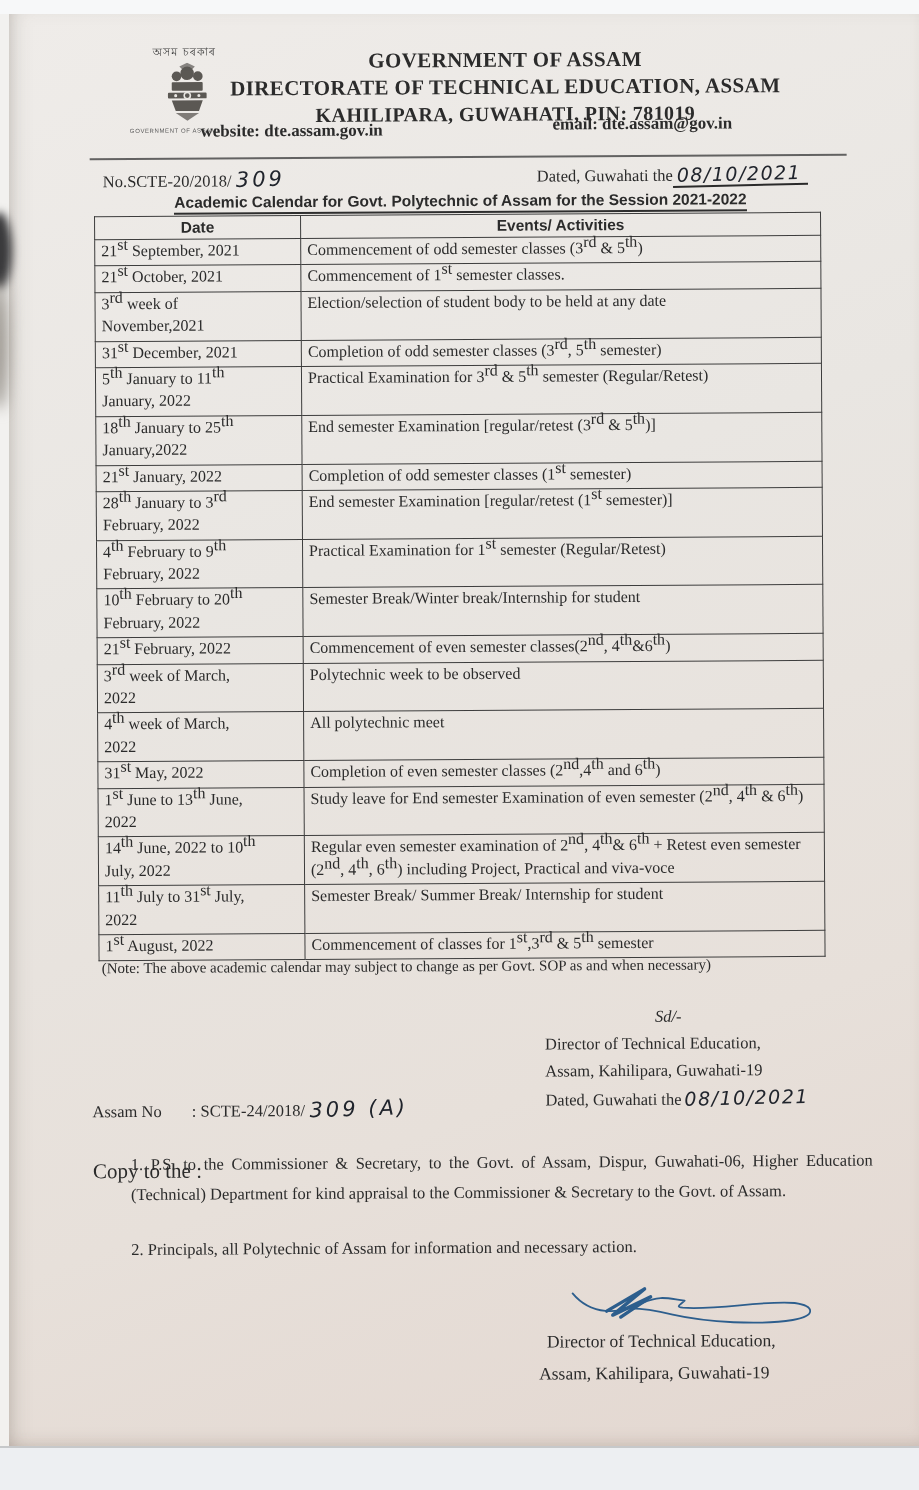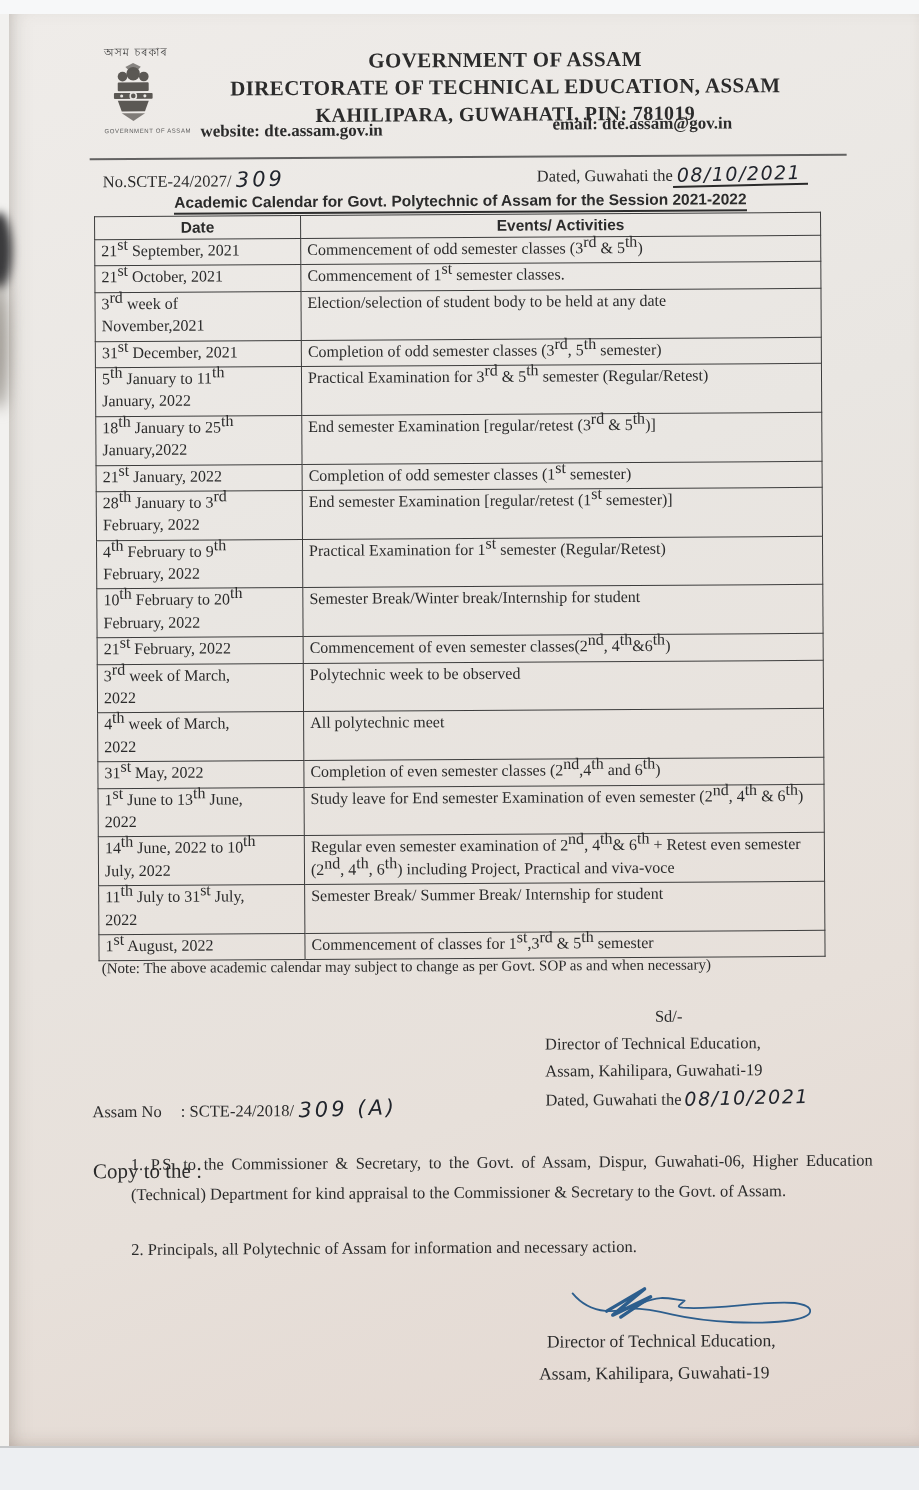--- a/index.html
+++ b/index.html
@@ -20,21 +20,21 @@
     background:linear-gradient(160deg,#efece9 0%, #e9e6e2 38%, #e7e0da 72%, #e3d7d0 100%);
     box-shadow:inset 14px 0 22px -14px rgba(90,80,70,.35), inset 0 -10px 18px -10px rgba(120,90,80,.25);
     overflow:hidden; z-index:3;
   }
   .rot { position:absolute; left:0; top:0; width:911px; height:1432px;
          transform:rotate(-0.35deg); transform-origin:455px 690px; }
 
   .abs { position:absolute; }
 
   
-  .emblem { left:100px; top:28px; width:112px; text-align:left; }
+  .emblem { left:100px; top:28px; width:112px; text-align:right; }
   .emblem .bn { font-size:11px; color:#3c3c3c; letter-spacing:1px; font-family:"DejaVu Sans",sans-serif; }
   .emblem .cap { font-size:6px; color:#5a5a5a; letter-spacing:.6px; font-family:"Liberation Sans",sans-serif; margin-top:1px; }
   .heads { left:198px; top:34px; width:606px; text-align:center; font-weight:bold; }
   .heads .h1 { font-size:21px; letter-spacing:.4px; }
   .heads .h2 { font-size:21px; letter-spacing:.4px; margin-top:2px; }
   .heads .h3 { font-size:20px; letter-spacing:.4px; margin-top:3px; }
   .web  { left:196px; top:106px; font-size:17px; font-weight:bold; }
   .mail { left:548px; top:101px; font-size:17px; font-weight:bold; }
   .rule { left:85px; top:142px; width:757px; height:2px; background:#4a4a4a; opacity:.85; }
 
@@ -53,21 +53,21 @@
   .tbl { left:89px; top:200px; }
   table { border-collapse:collapse; width:726px; table-layout:fixed; }
   col.c1 { width:206px; } col.c2 { width:520px; }
   th,td { border:1.5px solid #3d3d3d; vertical-align:top; }
   th { font-family:"Liberation Sans",sans-serif; font-size:15.5px; font-weight:bold; text-align:center; padding:2px 4px; }
   td { font-size:16px; padding:0 6px 3px 6px; line-height:1.4; }
   td sup, .sup sup { font-size:16px; line-height:0; }
 
   .note { left:92px; top:944px; width:790px; font-size:15px; }
 
-  .sd      { left:645px; top:994px;  font-size:16.5px; }
+  .sd      { left:645px; top:994px;  font-size:16.5px;font-style:italic; }
   .sig1    { left:535px; top:1021px; font-size:16.5px; }
   .sig2    { left:535px; top:1048px; font-size:16.5px; }
   .sigdate { left:535px; top:1074px; font-size:16.5px; }
 
   .memo  { left:82px; top:1082px; font-size:16.5px; }
   .copy  { left:82px; top:1143px; font-size:21px; }
   .item1 { left:120px; top:1134px; width:742px; font-size:16.5px; line-height:1.82; text-align:justify; }
   .item2 { left:120px; top:1224px; width:742px; font-size:16.5px; }
 
   .signsvg { left:545px; top:1258px; }
@@ -109,21 +109,21 @@
     <div class="abs heads">
       <div class="h1">GOVERNMENT OF ASSAM</div>
       <div class="h2">DIRECTORATE OF TECHNICAL EDUCATION, ASSAM</div>
       <div class="h3">KAHILIPARA, GUWAHATI, PIN: 781019</div>
     </div>
     <div class="abs web">website: dte.assam.gov.in</div>
     <div class="abs mail">email: dte.assam@gov.in</div>
     <div class="abs rule"></div>
 
     <div class="abs refrow-left">
-      <span>No.SCTE-24/2027/</span><span class="hand hw-no">309</span>
+      <span>No.SCTE-20/2018/</span><span class="hand hw-no">309</span>
     </div>
     <div class="abs refrow-right">
       <span>Dated, Guwahati the</span><span class="hand hw-date">08/10/2021</span>
     </div>
 
     <div class="abs doc-title">
       <span>Academic Calendar for Govt. Polytechnic of Assam for the Session 2021-2022</span>
     </div>
 
     <div class="abs tbl">
@@ -219,21 +219,21 @@
 
     <div class="abs sd">Sd/-</div>
     <div class="abs sig1">Director of Technical Education,</div>
     <div class="abs sig2">Assam, Kahilipara, Guwahati-19</div>
     <div class="abs sigdate">
       <span>Dated, Guwahati the</span><span class="hand hw-date2">08/10/2021</span>
     </div>
 
     <div class="abs memo">
       <span>Assam No</span>
-      <span style="margin-left:15px">: SCTE-24/2018/</span><span class="hand hw-no">309 (A)</span>
+      <span style="margin-left:26px">: SCTE-24/2018/</span><span class="hand hw-no">309 (A)</span>
     </div>
     <div class="abs copy">Copy to the   :</div>
     <div class="abs item1">1. P.S. to the Commissioner &amp; Secretary, to the Govt. of Assam, Dispur, Guwahati-06, Higher Education (Technical) Department for kind appraisal to the Commissioner &amp; Secretary   to the Govt. of Assam.</div>
     <div class="abs item2">2. Principals, all Polytechnic of Assam for information and necessary action.</div>
 
     <svg class="abs signsvg" width="272" height="64" viewBox="0 0 272 64">
       <g stroke="#2d5e8d" fill="none" stroke-linecap="round" stroke-linejoin="round">
         <path d="M16 22 C 34 44, 62 44, 86 32 C 104 24, 112 28, 128 30 C 124 34, 118 36, 126 37 C 160 40, 206 30, 238 33 C 258 36, 260 46, 236 50 C 204 55, 150 52, 116 44 C 96 39, 78 36, 66 38" stroke-width="1.8"></path>
         <path d="M50 40 L88 18 L56 44 L94 26 L64 46" stroke-width="3.4"></path>
       </g>

